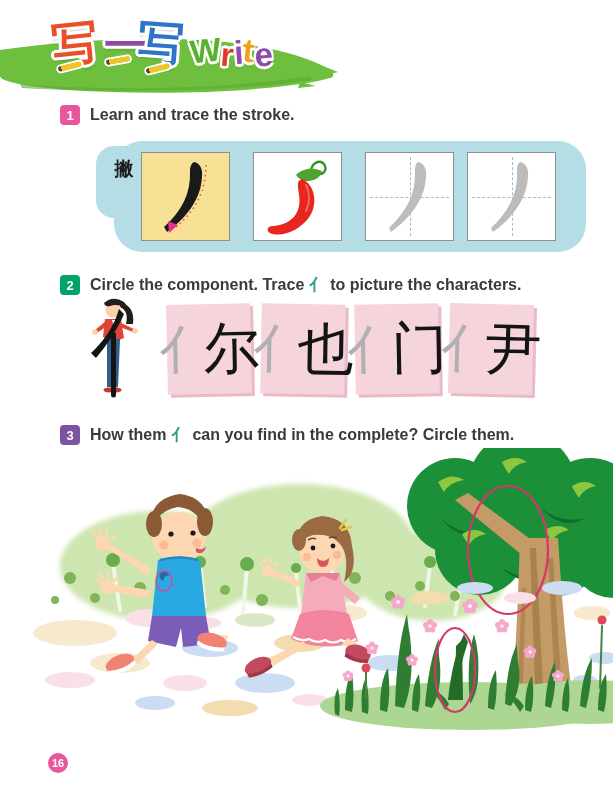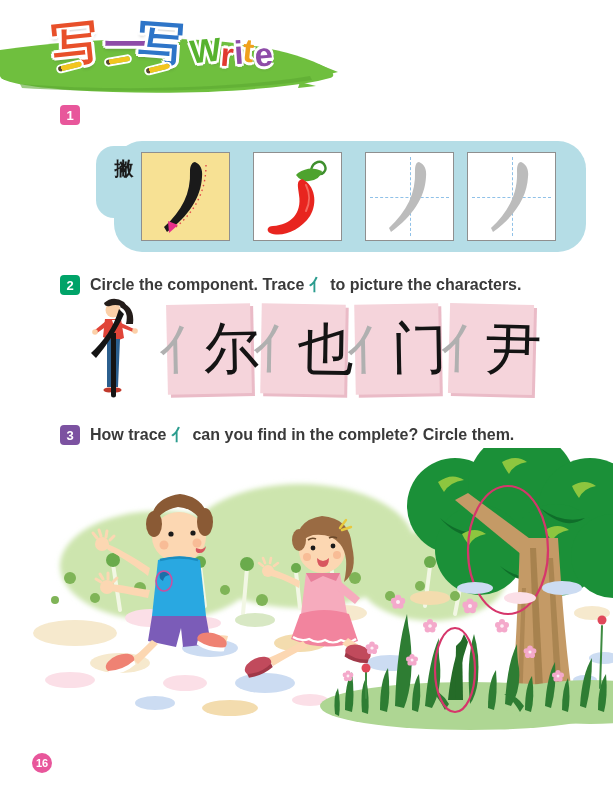--- a/index.html
+++ b/index.html
@@ -65,21 +65,21 @@
   .pb0{left:167px;transform:rotate(-1.2deg);}
   .pb1{left:261px;transform:rotate(1deg);}
   .pb2{left:355px;transform:rotate(-1deg);}
   .pb3{left:449px;transform:rotate(1.4deg);}
   .hz{font-family:"DejaVu Serif","DejaVu Sans",serif;line-height:1;display:flex;align-items:center;}
   .hz .rad{font-size:52px;color:#b0b0b0;margin-right:-7px;}
   .hz .cmp{font-size:56px;color:#141414;}
 
   
   #scene{position:absolute;left:0;top:448px;width:613px;height:300px;}
-  .pagebadge{position:absolute;left:32px;top:753px;width:20px;height:20px;border-radius:50%;
+  .pagebadge{position:absolute;left:48px;top:753px;width:20px;height:20px;border-radius:50%;
         background:#e8569b;color:#fff;font-size:11px;font-weight:bold;
         display:flex;align-items:center;justify-content:center;}
 </style>
 </head>
 <body>
 
 <div id="page">
 
   <svg class="brush" viewBox="0 0 340 80">
     <path d="M0,26 C70,16 150,12 215,17 C265,21 305,32 327,44 C333,48 336,52 330,54
@@ -93,20 +93,21 @@
   <div class="title-zh-char zh2">写</div>
   <div class="pencil p0"></div>
   <div class="pencil p1"></div>
   <div class="pencil p2"></div>
   <div class="title-en">
     <span class="L0">W</span><span class="L1">r</span><span class="L2">i</span><span class="L3">t</span><span class="L4">e</span>
   </div>
 
   <div class="row" style="top:105px;">
     <div class="badge b1">1</div>
+    <div class="instr">Learn and trace the stroke.</div>
   </div>
 
   <div class="panel-tab"></div>
   <div class="panel-main"></div>
   <div class="pie-label">撇</div>
 
   <div class="sq sq1">
     <svg width="86" height="86" viewBox="0 0 86 86">
       <path d="M53,9 C58,11 61,16 60,24 C59,44 47,63 25,79 L22,74 C40,58 49,40 48,18 C48,13 50,9 53,9 Z" fill="#1a1a1a"></path>
       <path d="M64,12 C64,34 56,56 34,74" fill="none" stroke="#e04848" stroke-width="1.4" stroke-dasharray="1.5,3.5"></path>
@@ -180,21 +181,21 @@
   </div>
   <div class="pinkbox pb3">
     <div class="hz">
         <span class="rad">亻</span>
         <span class="cmp">尹</span>
       </div>
   </div>
 
   <div class="row" style="top:425px;">
     <div class="badge b3">3</div>
-    <div class="instr"><span>How trace</span><span class="radical-teal">亻</span><span>can you find in the complete? Circle them.</span></div>
+    <div class="instr"><span>How them</span><span class="radical-teal">亻</span><span>can you find in the complete? Circle them.</span></div>
   </div>
 
   <svg id="scene" viewBox="0 0 613 300">
     <defs>
         <filter id="soft" x="-20%" y="-20%" width="140%" height="140%">
           <feGaussianBlur stdDeviation="2.5"></feGaussianBlur>
         </filter>
       </defs>
 
     <g filter="url(#soft)">

